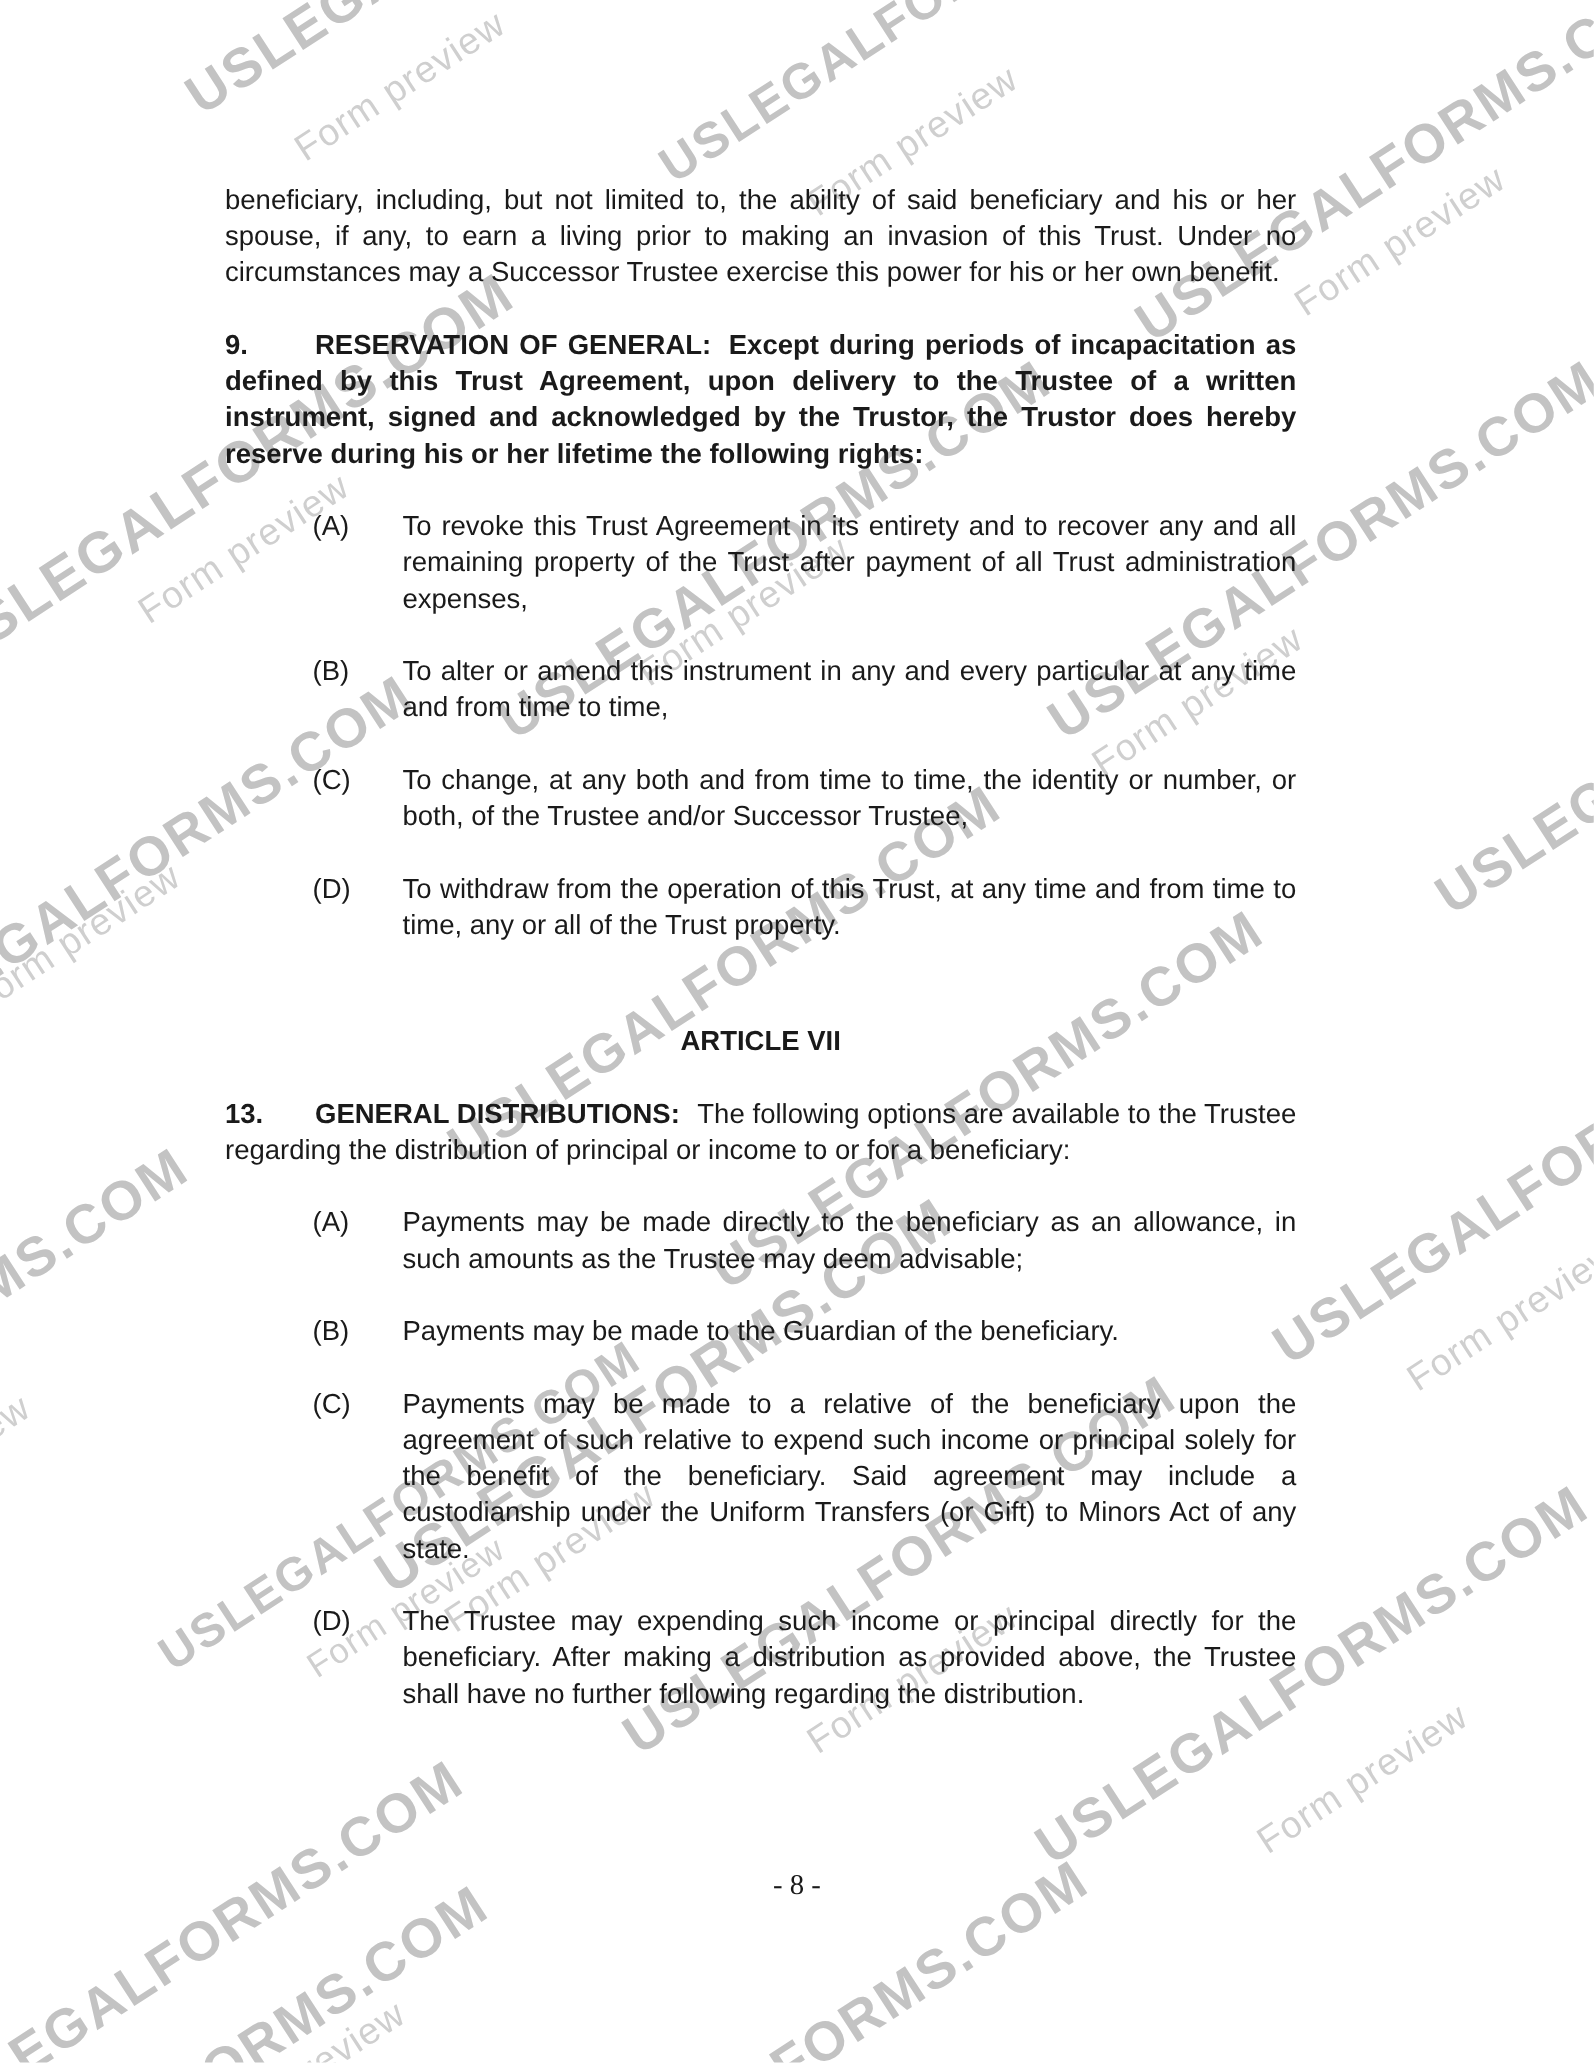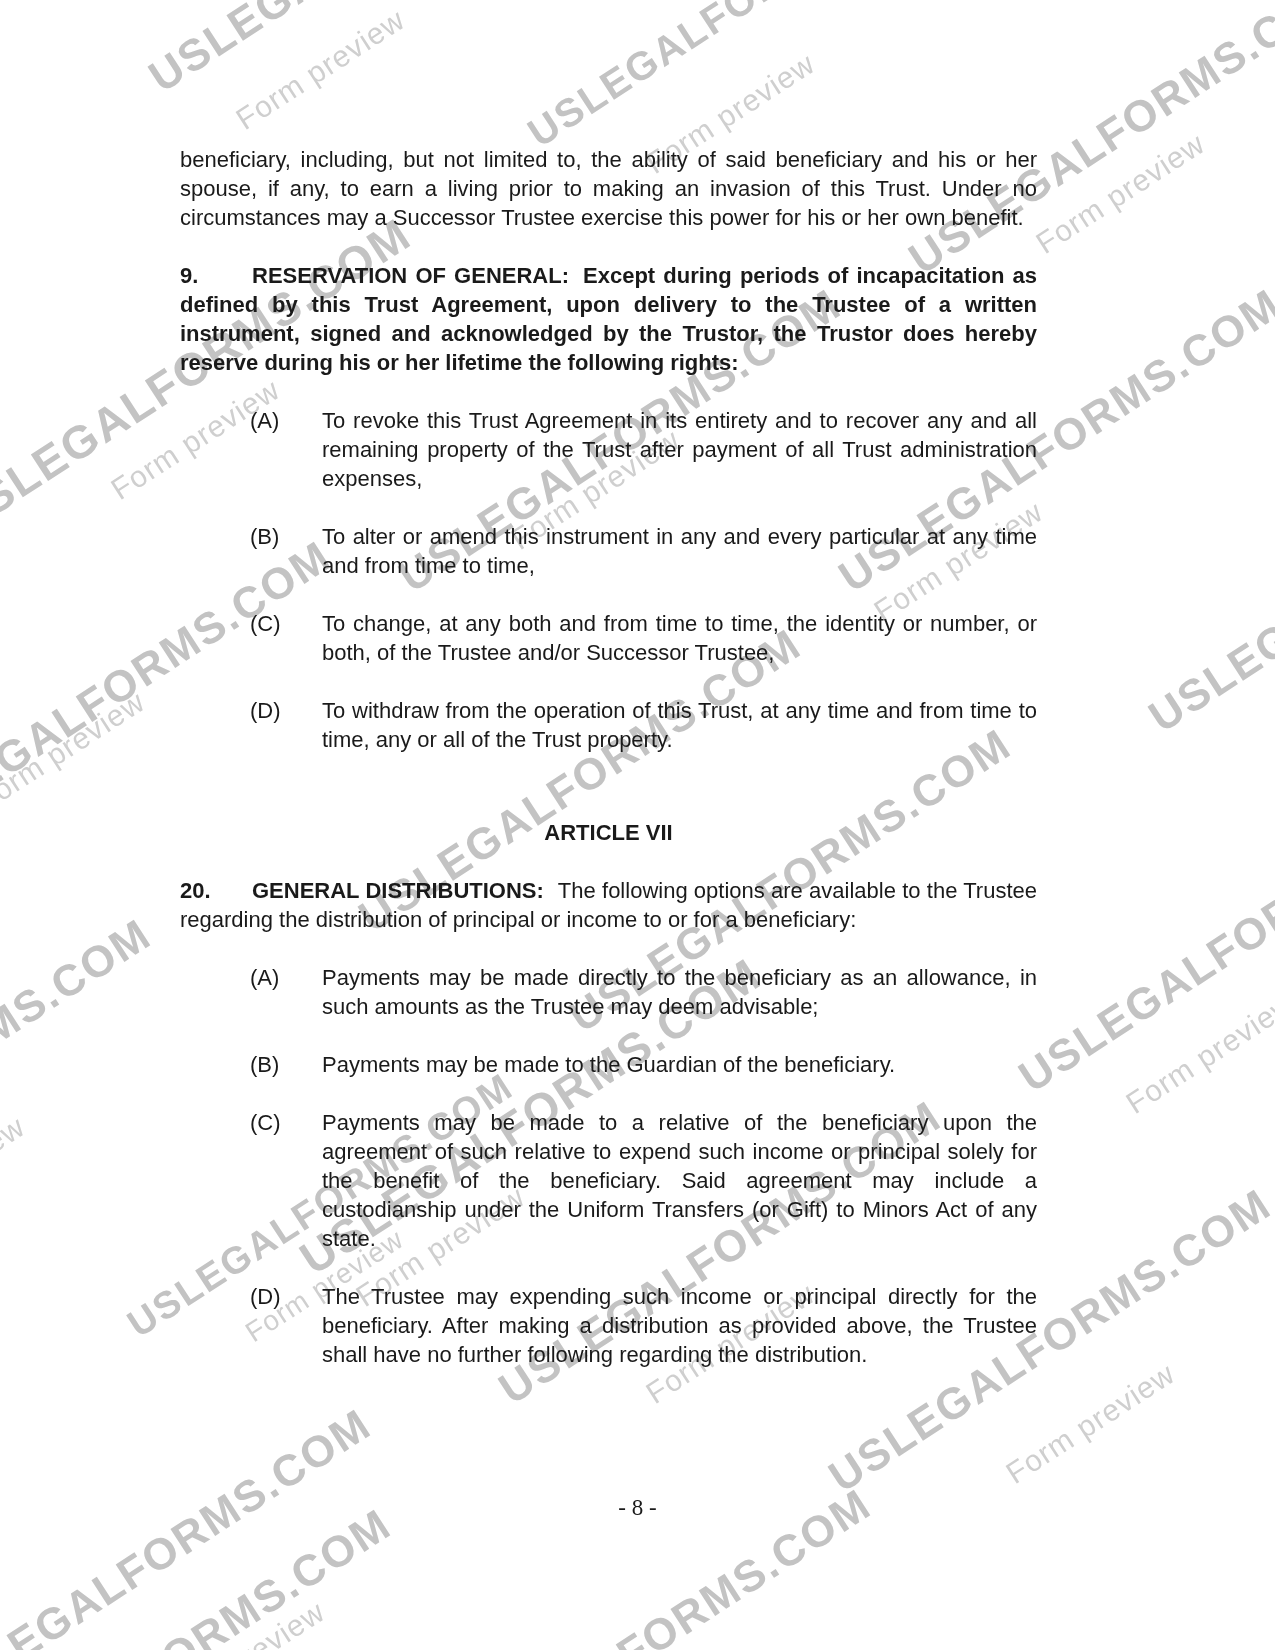--- a/index.html
+++ b/index.html
@@ -146,21 +146,21 @@
   </div>
   <div class="item">
     <div class="item-label">(D)</div>
     <div class="item-text">To withdraw from the operation of this Trust, at any time and from time to time, any or all of the Trust property.</div>
   </div>
 
   <div class="article-heading">
     <div>ARTICLE VII</div>
   </div>
 
-  <p class="para justify"><span class="sec-num bold">20.</span><span class="sec-heading bold">GENERAL DISTRIBUTIONS:</span><span>The following options are available to the Trustee regarding the distribution of principal or income to or for a beneficiary:</span></p>
+  <p class="para justify"><span class="sec-num bold">13.</span><span class="sec-heading bold">GENERAL DISTRIBUTIONS:</span><span>The following options are available to the Trustee regarding the distribution of principal or income to or for a beneficiary:</span></p>
 
   <div class="item">
     <div class="item-label">(A)</div>
     <div class="item-text">Payments may be made directly to the beneficiary as an allowance, in such amounts as the Trustee may deem advisable;</div>
   </div>
   <div class="item">
     <div class="item-label">(B)</div>
     <div class="item-text">Payments may be made to the Guardian of the beneficiary.</div>
   </div>
   <div class="item">

